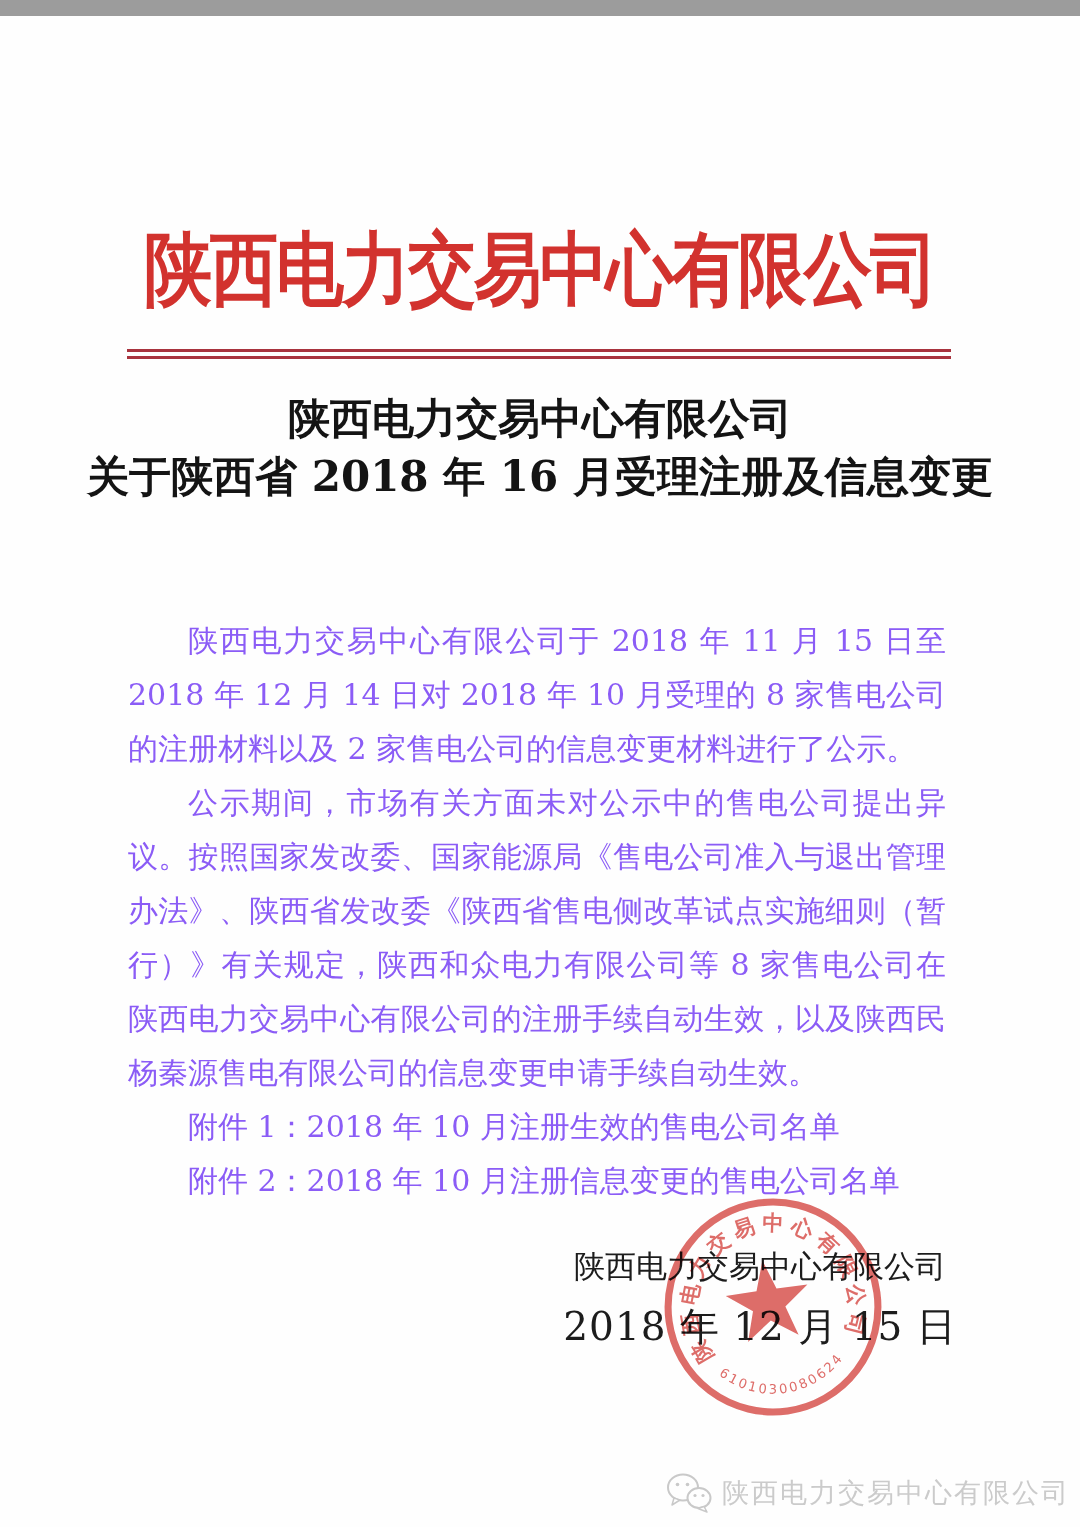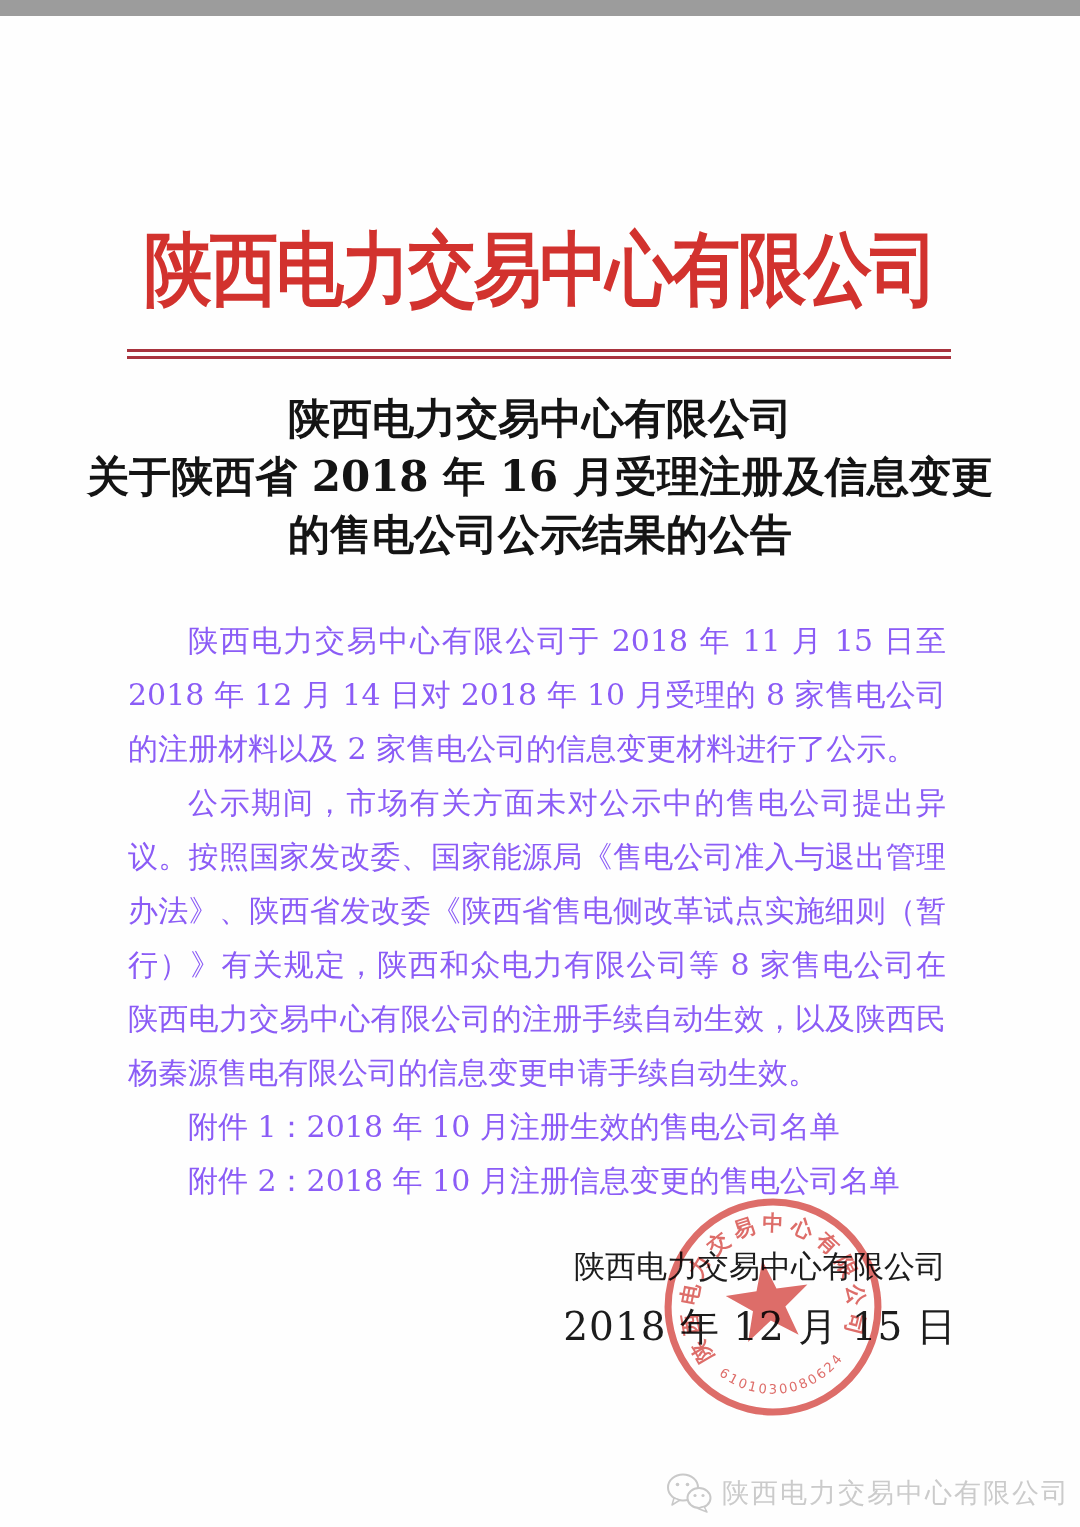--- a/index.html
+++ b/index.html
@@ -82,21 +82,20 @@
 
   <div class="double-rule">
     <div class="rule-a"></div>
     <div class="rule-gap"></div>
     <div class="rule-b"></div>
   </div>
 
   <div class="doc-title">
     <div>陕西电力交易中心有限公司</div>
     <div>关于陕西省 2018 年 16 月受理注册及信息变更</div>
-    <div>的售电公司公示结果的公告</div>
   </div>
 
   <div class="bodytext">
     <p>陕西电力交易中心有限公司于 2018 年 11 月 15 日至 2018 年 12 月 14 日对 2018 年 10 月受理的 8 家售电公司的注册材料以及 2 家售电公司的信息变更材料进行了公示。</p>
     <p>公示期间，市场有关方面未对公示中的售电公司提出异议。按照国家发改委、国家能源局《售电公司准入与退出管理办法》、陕西省发改委《陕西省售电侧改革试点实施细则（暂行）》有关规定，陕西和众电力有限公司等 8 家售电公司在陕西电力交易中心有限公司的注册手续自动生效，以及陕西民杨秦源售电有限公司的信息变更申请手续自动生效。</p>
     <p class="attachment">附件 1：2018 年 10 月注册生效的售电公司名单</p>
     <p class="attachment">附件 2：2018 年 10 月注册信息变更的售电公司名单</p>
   </div>
 
   <div class="signature">

